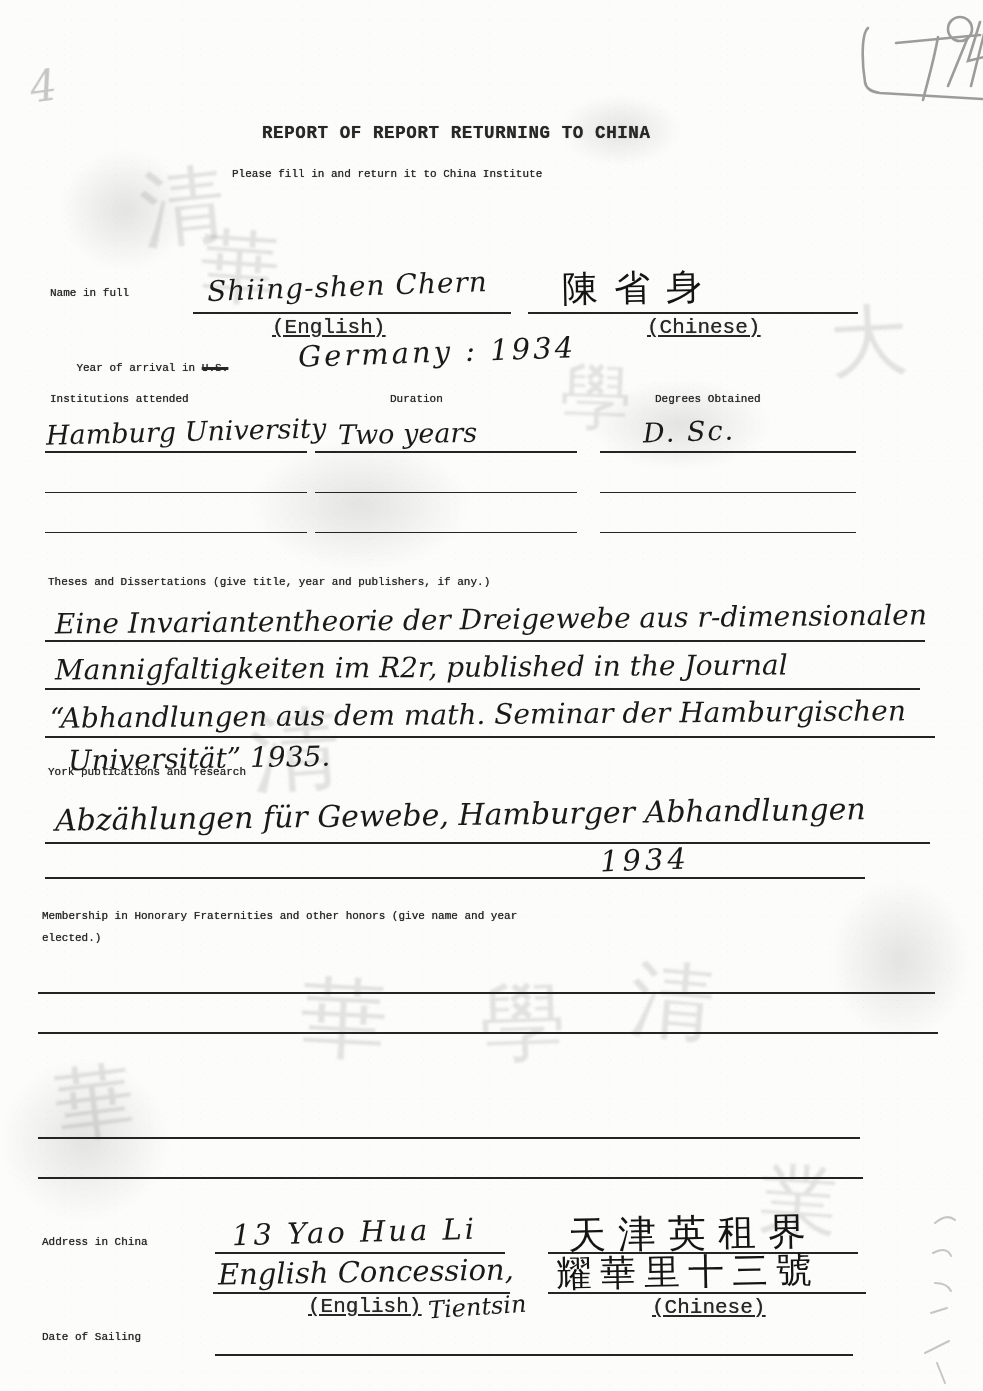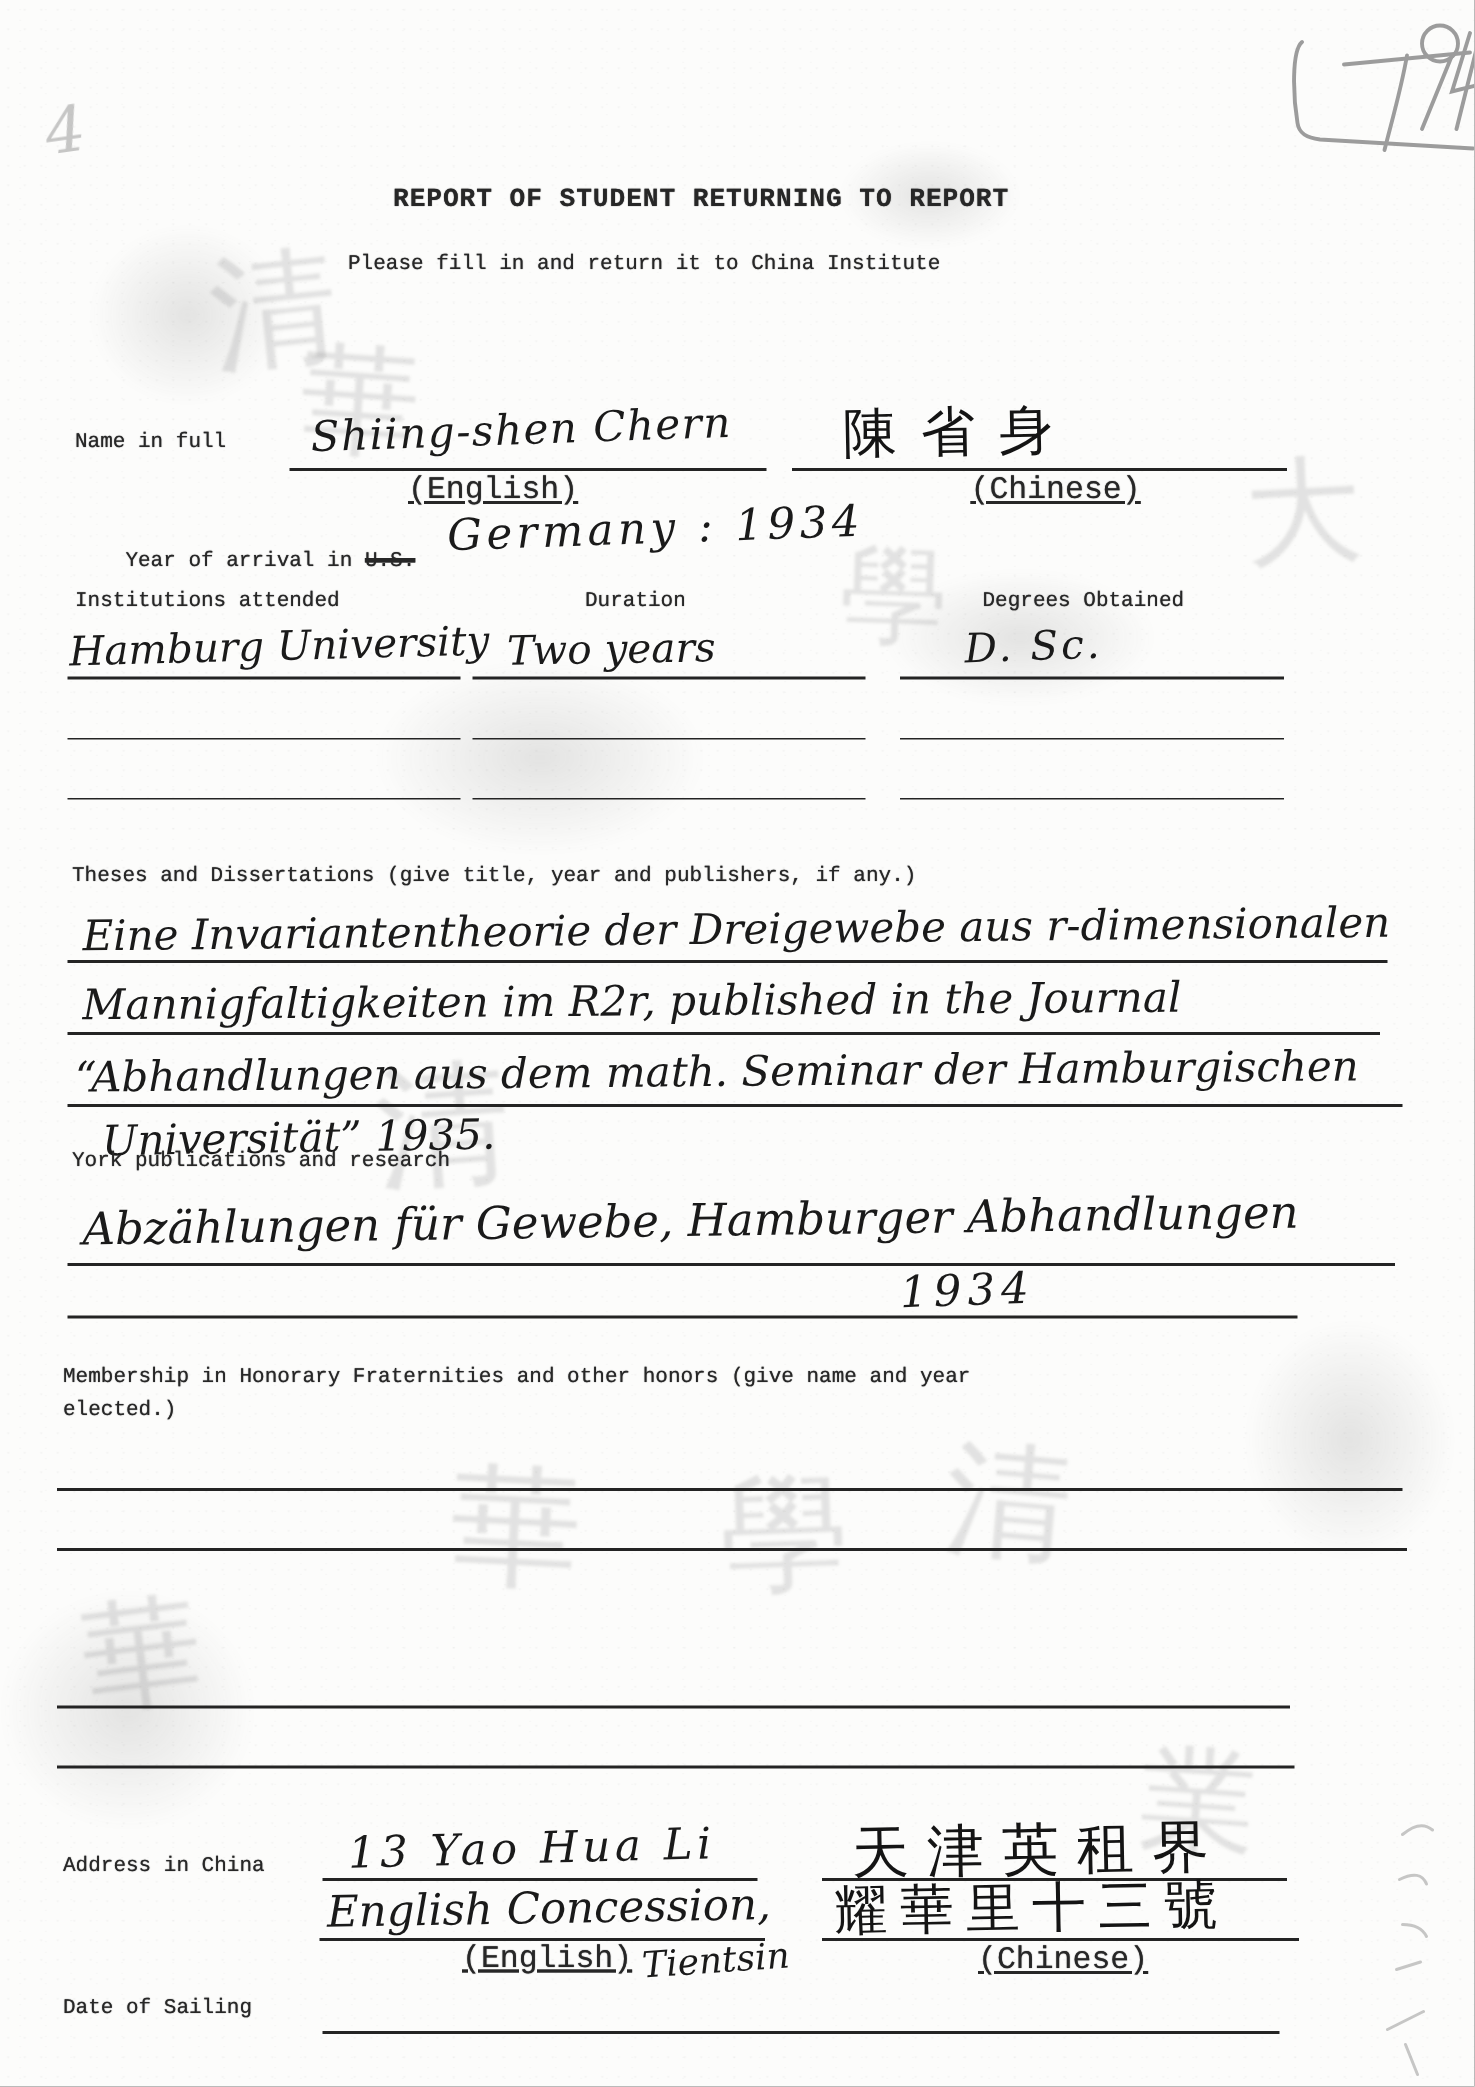--- a/index.html
+++ b/index.html
@@ -13,21 +13,21 @@
       #fcfcfb;
     background-size: 11px 13px, 17px 7px;
     background-position: 0 0, 5px 3px;
     overflow:hidden;
     font-family:"Liberation Sans", sans-serif;
   }
   .abs{position:absolute;}
   .type{
     font-family:"Liberation Mono","DejaVu Sans Mono",monospace;
     color:#272727;
-    font-size:14px;
+    font-size:11px;
     text-shadow:0 0 0.7px rgba(35,35,35,0.85);
     white-space:pre;
   }
   .hand{
     font-family:"DejaVu Serif", serif;
     font-style:italic;
     color:#1a1a1a;
     white-space:pre;
   }
   .cjk{
@@ -87,21 +87,21 @@
         <path d="M58,37 L142,29"></path>
         <path d="M100,31 C96,54 90,74 85,94"></path>
         <circle cx="122" cy="23" r="12"></circle>
         <path d="M130,31 L110,80"></path>
         <path d="M142,16 L130,55 L150,50"></path>
         <path d="M147,24 L133,80"></path>
       </g>
     </svg>
   </div>
 
-  <div class="abs type" style="left:262px;top:123px;font-size:17.5px;letter-spacing:0.6px;font-weight:600;">REPORT OF STUDENT RETURNING TO REPORT</div>
+  <div class="abs type" style="left:262px;top:123px;font-size:17.5px;letter-spacing:0.6px;font-weight:600;">REPORT OF REPORT RETURNING TO CHINA</div>
 
   <div class="abs type" style="left:232px;top:168px;">Please fill in and return it to China Institute</div>
 
   <div class="abs type" style="left:50px;top:287px;">Name in full</div>
   <div class="abs hand" style="left:207px;top:270px;font-size:28px;transform:rotate(-2deg);letter-spacing:1px;">Shiing-shen Chern</div>
   <div class="line" style="left:193px;top:312px;width:318px;"></div>
   <div class="abs type caption" style="left:272px;top:316px;">(English)</div>
   <div class="abs cjk" style="left:562px;top:264px;font-size:36px;letter-spacing:16px;transform:rotate(-1deg);">陳省身</div>
   <div class="line" style="left:528px;top:312px;width:330px;"></div>
   <div class="abs type caption" style="left:647px;top:316px;">(Chinese)</div>

